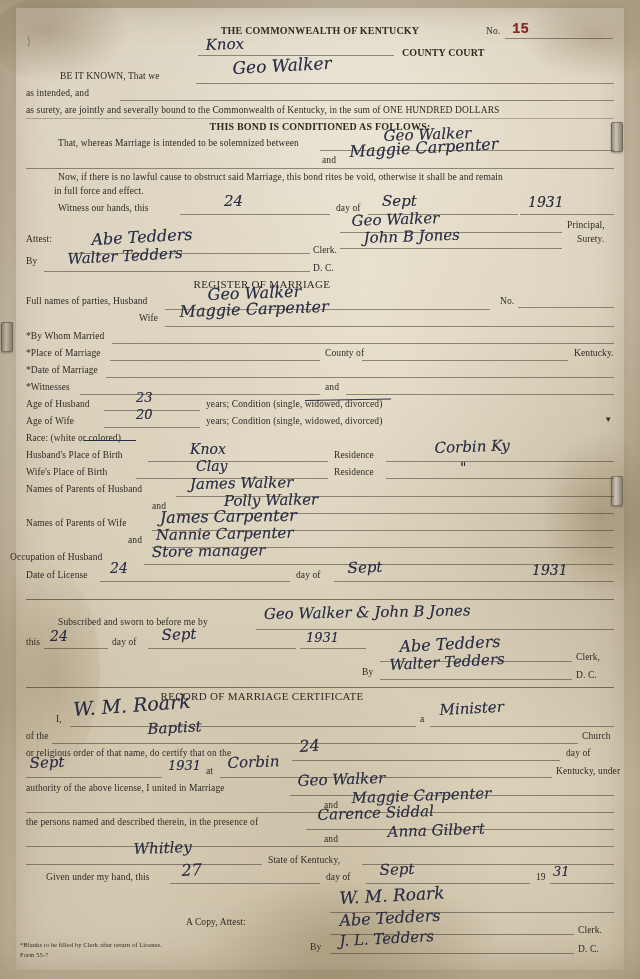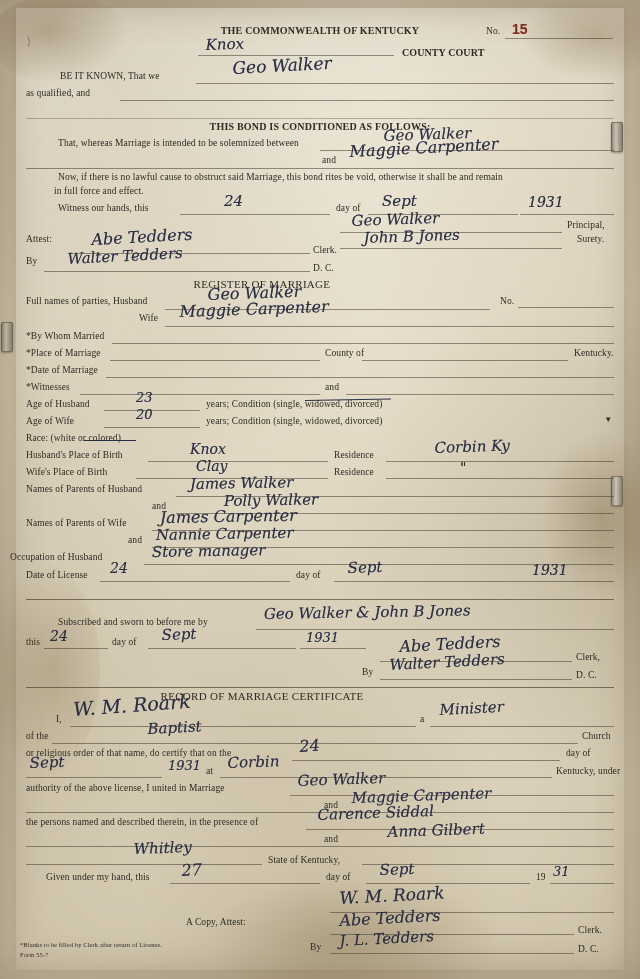--- a/index.html
+++ b/index.html
@@ -63,21 +63,21 @@
   
   .hw{
     position:absolute;
     font-family:"DejaVu Serif", serif;
     font-style:italic;
     color:#2b2f45;
     white-space:nowrap;
     transform-origin:left bottom;
     text-shadow:0 0 .6px rgba(40,45,70,.5);
   }
-  .hw.red{color:#8d2a20;font-weight:bold;font-style:normal;font-family:Liberation Sans, sans-serif;}
+  .hw.red{color:#8d2a20;font-weight:bold;font-style:normal;font-family:Liberation Mono, monospace;}
 
   .clipL,.clipR{
     position:absolute;width:10px;height:28px;
     background:linear-gradient(90deg,#9a9284,#d7d2c6 40%,#8e8778);
     border:1px solid rgba(70,62,48,.5);border-radius:2px;
     box-shadow:0 1px 2px rgba(60,50,35,.4);
   }
   .arrowdn{position:absolute;font-size:9px;color:#2d2a24;}
 </style>
 </head>
@@ -105,23 +105,24 @@
   <div class="rule" style="left:505px;top:38px;width:108px;"></div>
 
   <div class="hw" style="left:206px;top:36px;font-size:15px;transform:rotate(-2deg);">Knox</div>
   <div class="rule" style="left:198px;top:55px;width:196px;"></div>
   <div class="pt bold" style="left:402px;top:47px;font-size:10px;">COUNTY COURT</div>
 
   <div class="pt" style="left:60px;top:71px;">BE IT KNOWN, That we</div>
   <div class="hw" style="left:233px;top:58px;font-size:17px;transform:rotate(-3deg);">Geo Walker</div>
   <div class="rule" style="left:196px;top:83px;width:418px;"></div>
 
-  <div class="pt" style="left:26px;top:88px;">as qualified, and</div>
+  <div class="pt" style="left:26px;top:88px;">as intended, and</div>
   <div class="rule" style="left:120px;top:100px;width:494px;"></div>
 
+  <div class="pt" style="left:26px;top:105px;">as surety, are jointly and severally bound to the Commonwealth of Kentucky, in the sum of ONE HUNDRED DOLLARS</div>
   <div class="rule light" style="left:26px;top:118px;width:588px;"></div>
 
   <div class="subtitle" style="top:121px;">THIS BOND IS CONDITIONED AS FOLLOWS:</div>
 
   <div class="pt" style="left:58px;top:138px;">That, whereas Marriage is intended to be solemnized between</div>
   <div class="hw" style="left:384px;top:127px;font-size:15px;transform:rotate(-2deg);">Geo Walker</div>
   <div class="rule" style="left:320px;top:150px;width:294px;"></div>
 
   <div class="pt" style="left:322px;top:155px;">and</div>
   <div class="hw" style="left:350px;top:142px;font-size:16px;transform:rotate(-3deg);">Maggie Carpenter</div>

